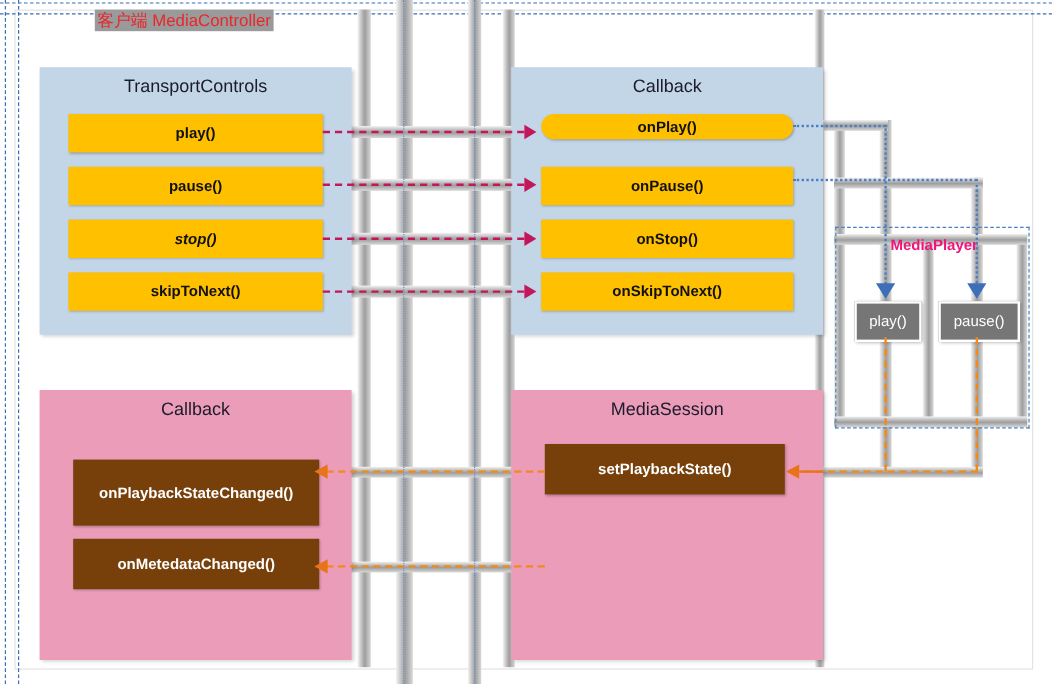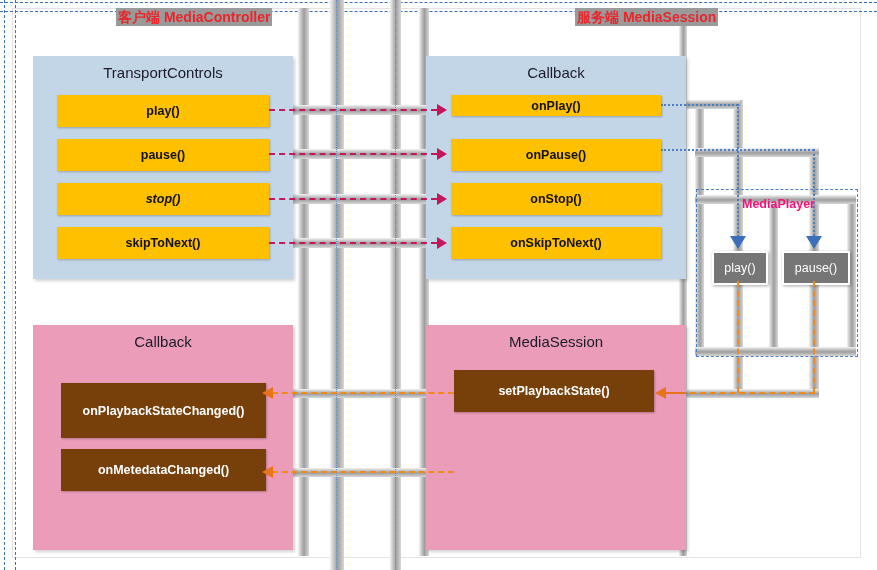--- a/index.html
+++ b/index.html
@@ -71,26 +71,25 @@
   .chip.brown{background:#77400a;color:#ffffff;}
   .chip.gray{
     background:#767676;color:#ffffff;font-weight:normal;font-size:12.5px;
     border:2px solid #ffffff;
     box-shadow:1px 1px 3px rgba(0,0,0,.35);
   }
 
   
   .heading{
     position:absolute;
-    font-size:14px;font-weight:bold;color:#e8262b;
+    font-size:14px;font-weight:normal;color:#e8262b;
     background:#9a9a9a;
     white-space:nowrap;
     padding:1px 2px;
     line-height:16px;
-    margin-left:37px;
   }
 
   
   .mp-box{
     position:absolute;
     border:1px dashed #4a7fc1;
     background:transparent;
   }
   .mp-label{
     position:absolute;
@@ -168,33 +167,32 @@
   <div class="bar h" style="left:655px;top:100px;height:9px;width:85px;"></div>
   <div class="bar h" style="left:695px;top:148px;height:9px;width:124px;"></div>
   <div class="bar h" style="left:695px;top:195px;height:9px;width:161px;"></div>
   <div class="bar h" style="left:695px;top:347px;height:9px;width:161px;"></div>
   <div class="bar h" style="left:655px;top:389px;height:9px;width:164px;"></div>
 
   <div class="bar-blue-dot" style="left:336px;top:0;height:570px;"></div>
   <div class="bar-blue-dot" style="left:395px;top:0;height:570px;"></div>
 
   <div class="heading" style="left:79px;top:8px;">客户端 MediaController</div>
-  <div class="heading" style="left:538px;top:8px;">服务端 MediaSession</div>
 
   <div class="group blue" style="left:33px;top:56px;width:260px;height:223px;">
     <div class="group-title">TransportControls</div>
     <div class="chip orange" style="left:24px;top:39px;width:212px;height:32px;">play()</div>
     <div class="chip orange" style="left:24px;top:83px;width:212px;height:32px;">pause()</div>
     <div class="chip orange" style="left:24px;top:127px;width:212px;height:32px;font-style:italic;">stop()</div>
     <div class="chip orange" style="left:24px;top:171px;width:212px;height:32px;">skipToNext()</div>
   </div>
 
   <div class="group blue" style="left:426px;top:56px;width:260px;height:223px;">
     <div class="group-title">Callback</div>
-    <div class="chip orange" style="left:25px;top:39px;width:210px;height:21px;">onPlay()</div>
+    <div class="chip orange" style="left:25px;top:39px;width:210px;height:21px;border-radius:12px;">onPlay()</div>
     <div class="chip orange" style="left:25px;top:83px;width:210px;height:32px;">onPause()</div>
     <div class="chip orange" style="left:25px;top:127px;width:210px;height:32px;">onStop()</div>
     <div class="chip orange" style="left:25px;top:171px;width:210px;height:32px;">onSkipToNext()</div>
   </div>
 
   <div class="group pink" style="left:33px;top:325px;width:260px;height:225px;">
     <div class="group-title">Callback</div>
     <div class="chip brown" style="left:28px;top:58px;width:205px;height:55px;">onPlaybackStateChanged()</div>
     <div class="chip brown" style="left:28px;top:124px;width:205px;height:42px;">onMetedataChanged()</div>
   </div>

